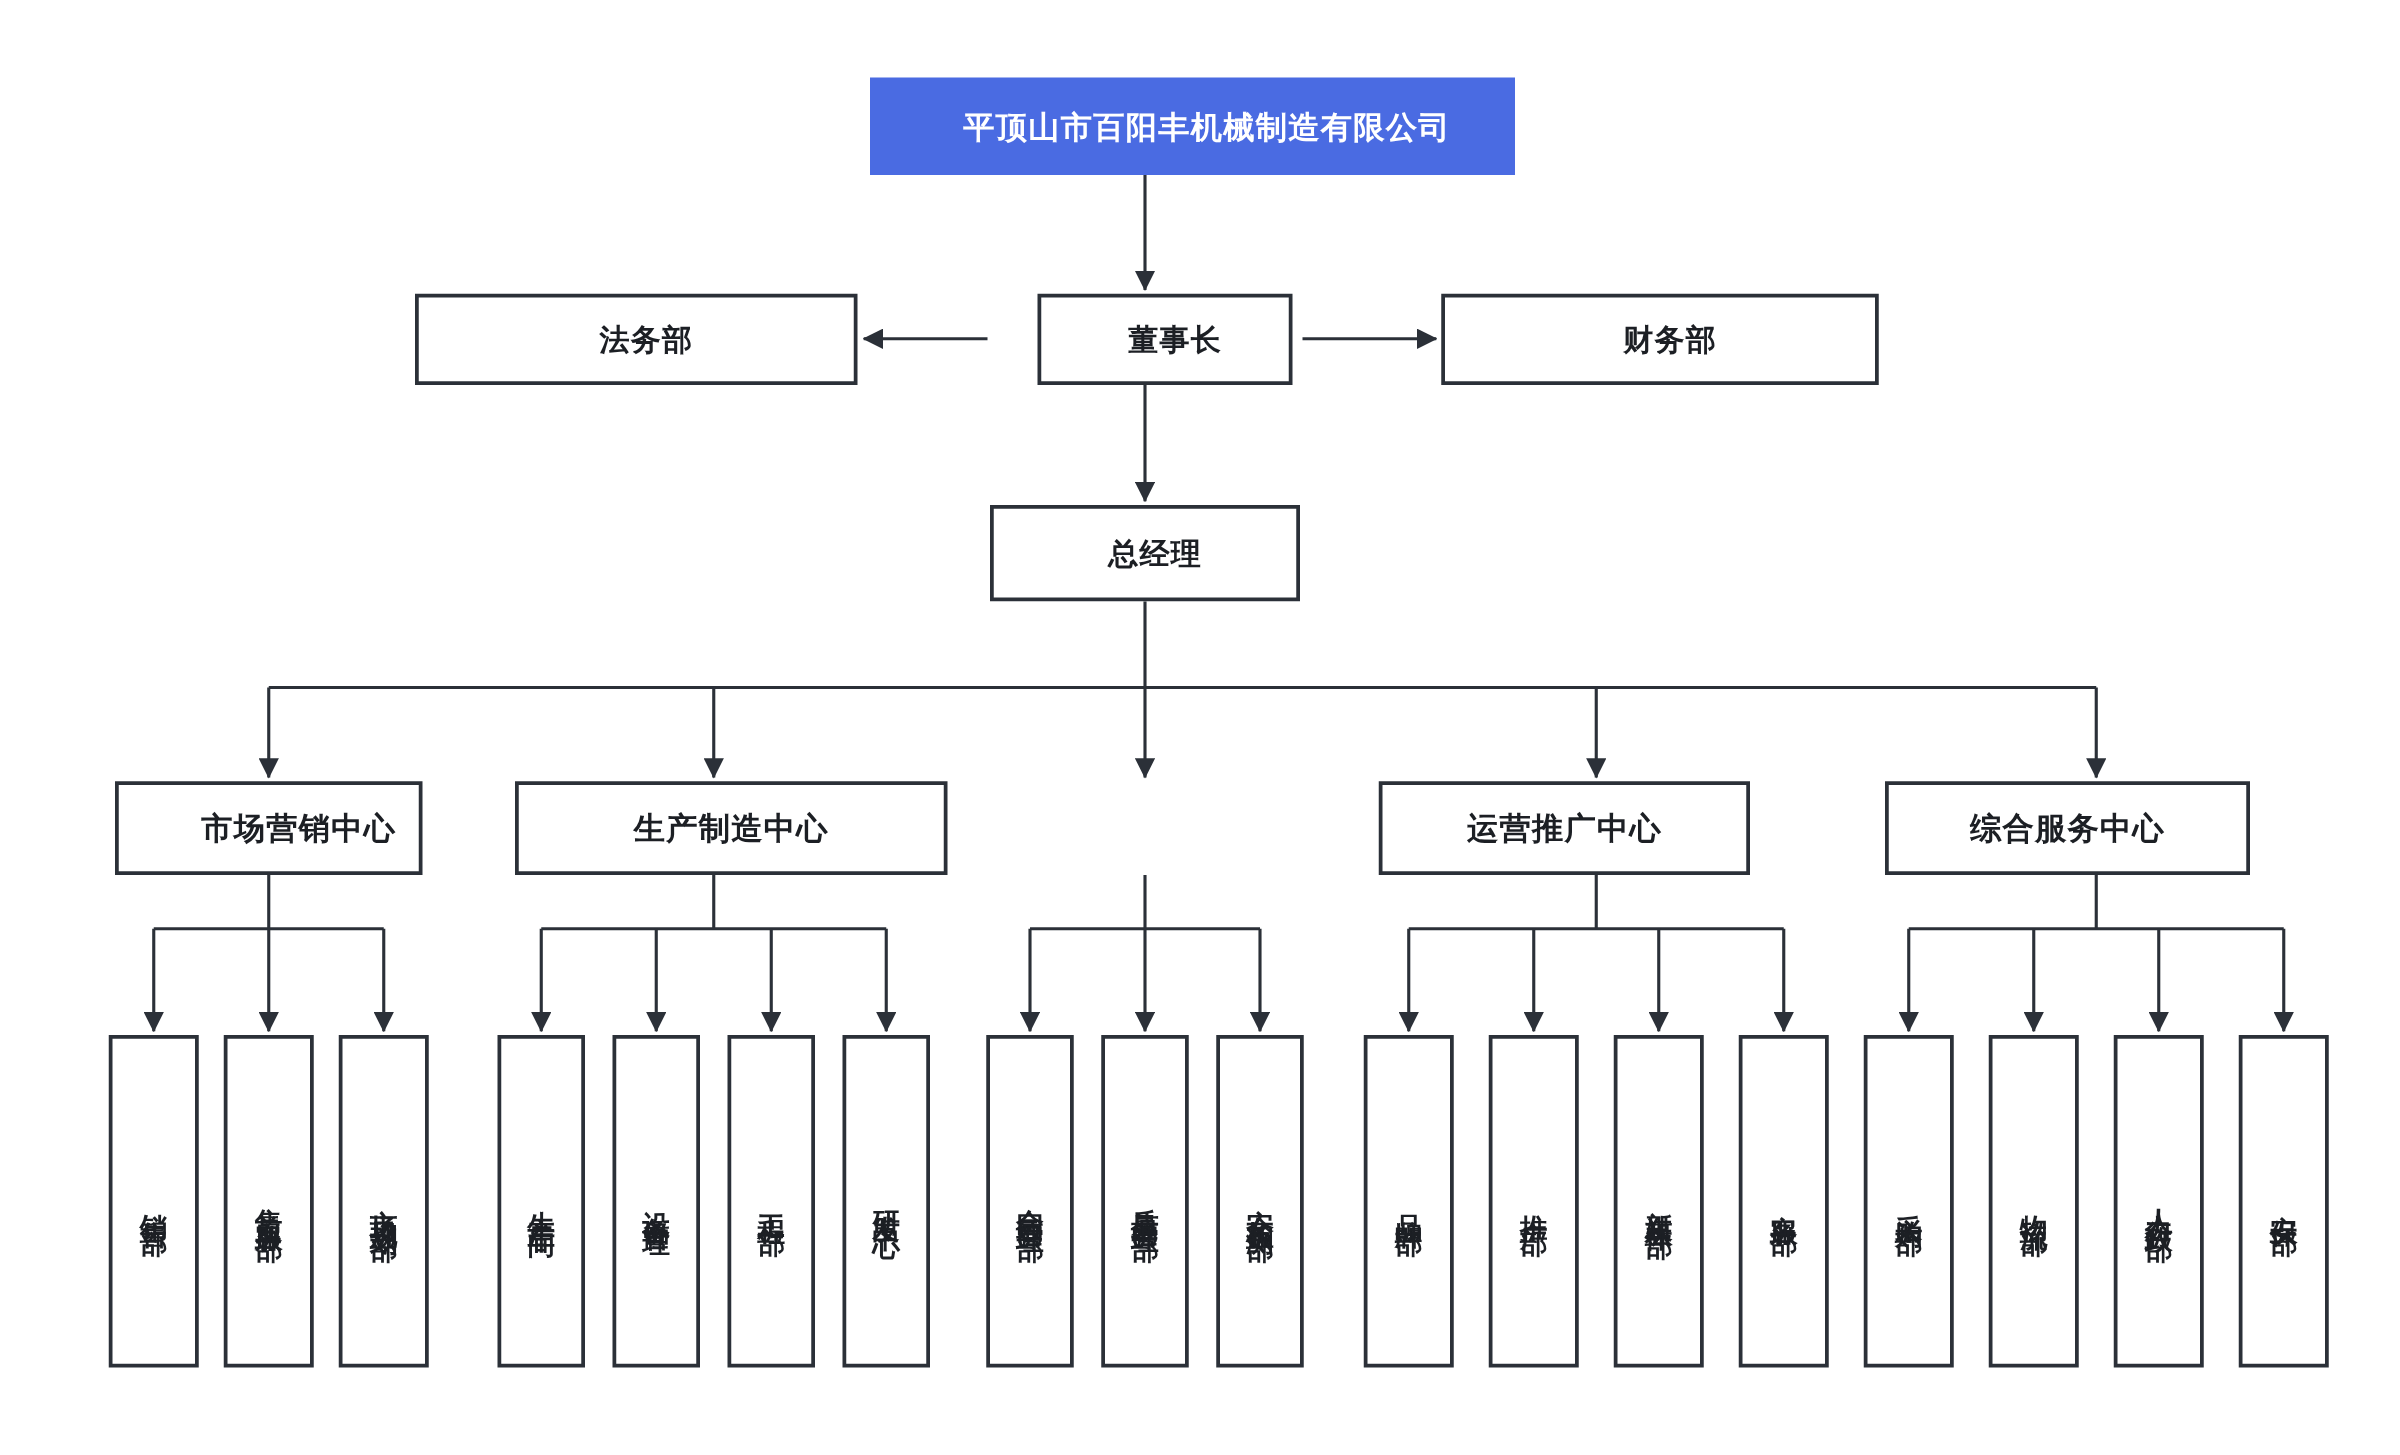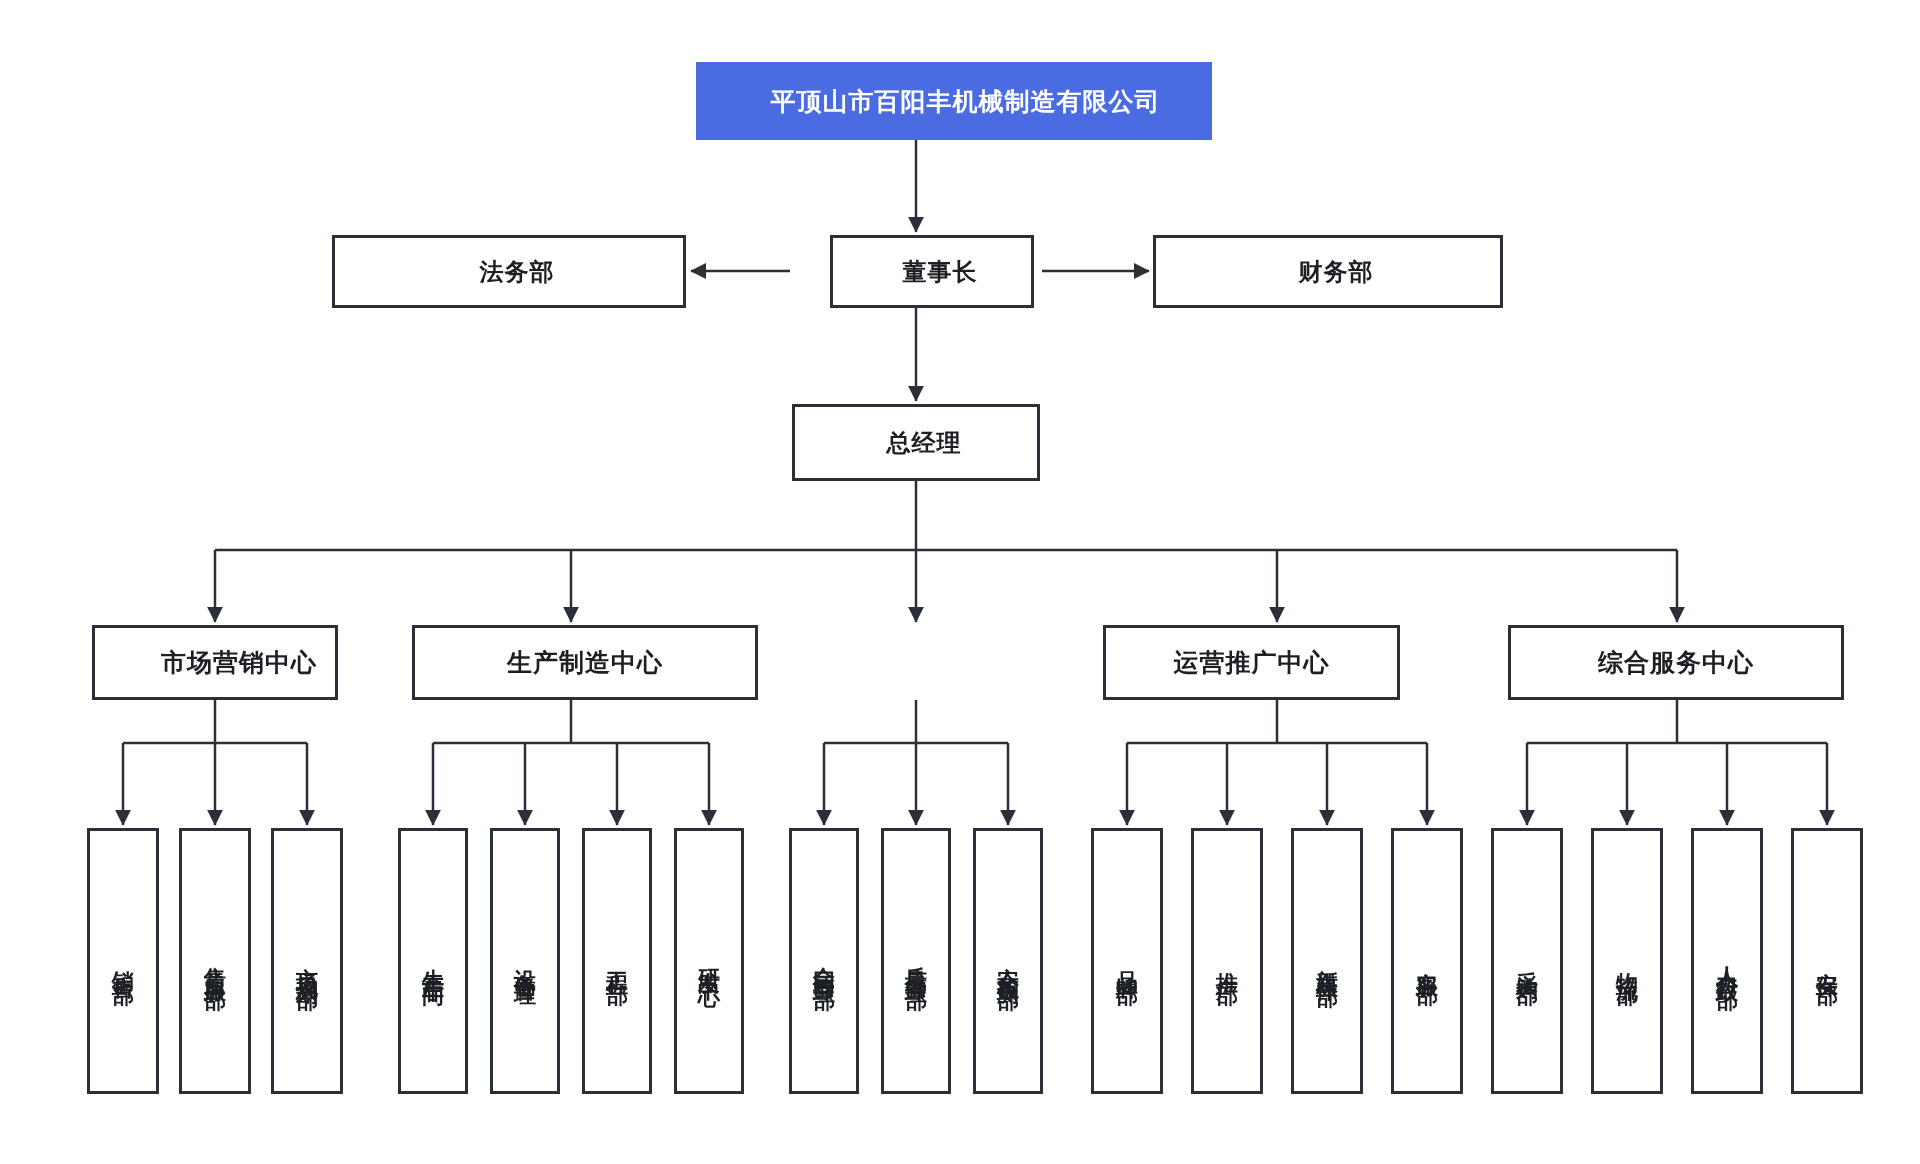--- a/index.html
+++ b/index.html
@@ -110,21 +110,21 @@
 
   <div class="node lvl-node" style="left:332px; top:235px; width:354px; height:73px;">法务部</div>
   <div class="node lvl-node" style="left:790px; top:235px; width:204px; height:73px;margin-left:40px;">董事长</div>
   <div class="node lvl-node" style="left:1153px; top:235px; width:350px; height:73px;text-align:right;">财务部</div>
 
   <div class="node lvl-node" style="left:792px; top:404px; width:248px; height:77px;">总经理</div>
 
   <div class="node center-node" style="left:92px; top:625px; width:246px; height:75px;padding-left:48px;">市场营销中心</div>
   <div class="node center-node" style="left:398px; top:625px; width:346px; height:75px;margin-left:14px;">生产制造中心</div>
   <div class="node center-node" style="left:1103px; top:625px; width:297px; height:75px;">运营推广中心</div>
-  <div class="node center-node" style="left:1508px; top:625px; width:336px; height:75px;">综合服务中心</div>
+  <div class="node center-node" style="left:1508px; top:625px; width:292px; height:75px;">综合服务中心</div>
 
   <div class="node leaf-node" style="left:87px; top:828px; width:72px; height:266px;">
     <span class="vtext">销售部</span>
   </div>
   <div class="node leaf-node" style="left:179px; top:828px; width:72px; height:266px;">
     <span class="vtext">售前客服部</span>
   </div>
   <div class="node leaf-node" style="left:271px; top:828px; width:72px; height:266px;">
     <span class="vtext">市场规划部</span>
   </div>

